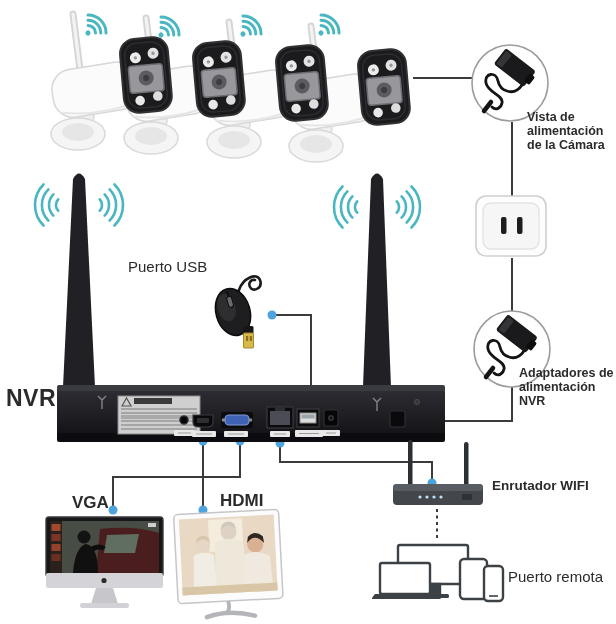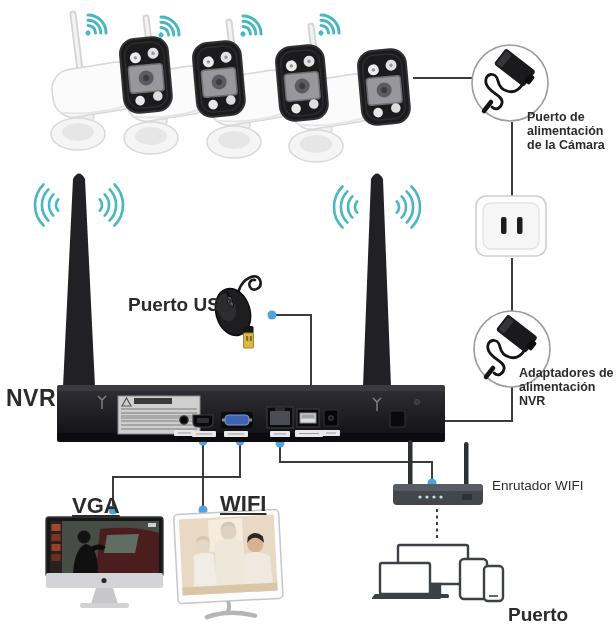--- a/index.html
+++ b/index.html
@@ -1,22 +1,22 @@
 <!DOCTYPE html>
 <html><head>
 <meta charset="utf-8">
 <style>
   html,body{margin:0;padding:0;background:#fff;}
   #stage{position:relative;width:616px;height:624px;background:#ffffff;overflow:hidden;
          font-family:"Liberation Sans", sans-serif;color:#262626;}
   .abs{position:absolute;}
   .lbl{position:absolute;color:#2b2b2b;line-height:1.08;}
   .lbl-sm{font-size:12.5px;font-weight:600;line-height:1.12;}
-  .lbl-md{font-size:19px;font-weight:700;margin-top:36px;}
-  .lbl-lg{font-size:22px;font-weight:700;text-decoration:underline;}
+  .lbl-md{font-size:15px;font-weight:400;}
+  .lbl-lg{font-size:17px;font-weight:700;}
   .lbl-nvr{font-size:23px;font-weight:700;letter-spacing:.5px;}
   svg{display:block;}
 </style>
 </head>
 <body>
 
 <div id="stage">
 
   <svg class="abs" style="left:0;top:0" width="616" height="624" viewBox="0 0 616 624">
     <g stroke="#3b3b3b" stroke-width="2" fill="none">
@@ -295,36 +295,36 @@
       <rect x="45" y="56" width="32" height="4" rx="1.5" fill="#3c4146" stroke="none"></rect>
       <rect x="8" y="25" width="50" height="31" rx="2"></rect>
       <path d="M3,56 h62 l4,5 h-70 z" fill="#3c4146" stroke="none"></path>
       <rect x="88" y="21" width="27" height="40" rx="4"></rect>
       <rect x="112" y="28" width="19" height="35" rx="4"></rect>
       <line x1="117" y1="58" x2="126" y2="58" stroke-width="1.6"></line>
     </g>
   </svg>
 
   <div class="lbl lbl-sm" style="left:527px;top:110px;width:90px">
-    <div>Puerto de</div>
+    <div>Vista de</div>
     <div>alimentación</div>
     <div>de la Cámara</div>
   </div>
 
   <div class="lbl lbl-md" style="left:128px;top:259px">Puerto USB</div>
 
   <div class="lbl lbl-nvr" style="left:6px;top:386px">NVR</div>
 
   <div class="lbl lbl-sm" style="left:519px;top:366px;width:96px">
     <div>Adaptadores de</div>
     <div>alimentación</div>
     <div>NVR</div>
   </div>
 
   <div class="lbl lbl-lg" style="left:72px;top:494px">VGA</div>
 
-  <div class="lbl lbl-lg" style="left:220px;top:492px">WIFI</div>
-
-  <div class="lbl" style="left:492px;top:479px;font-size:13.5px;font-weight:400">Enrutador WIFI</div>
+  <div class="lbl lbl-lg" style="left:220px;top:492px">HDMI</div>
+
+  <div class="lbl" style="left:492px;top:479px;font-size:13.5px;font-weight:700">Enrutador WIFI</div>
 
   <div class="lbl lbl-md" style="left:508px;top:569px">Puerto remota</div>
 
 </div>
 
 </body></html>

